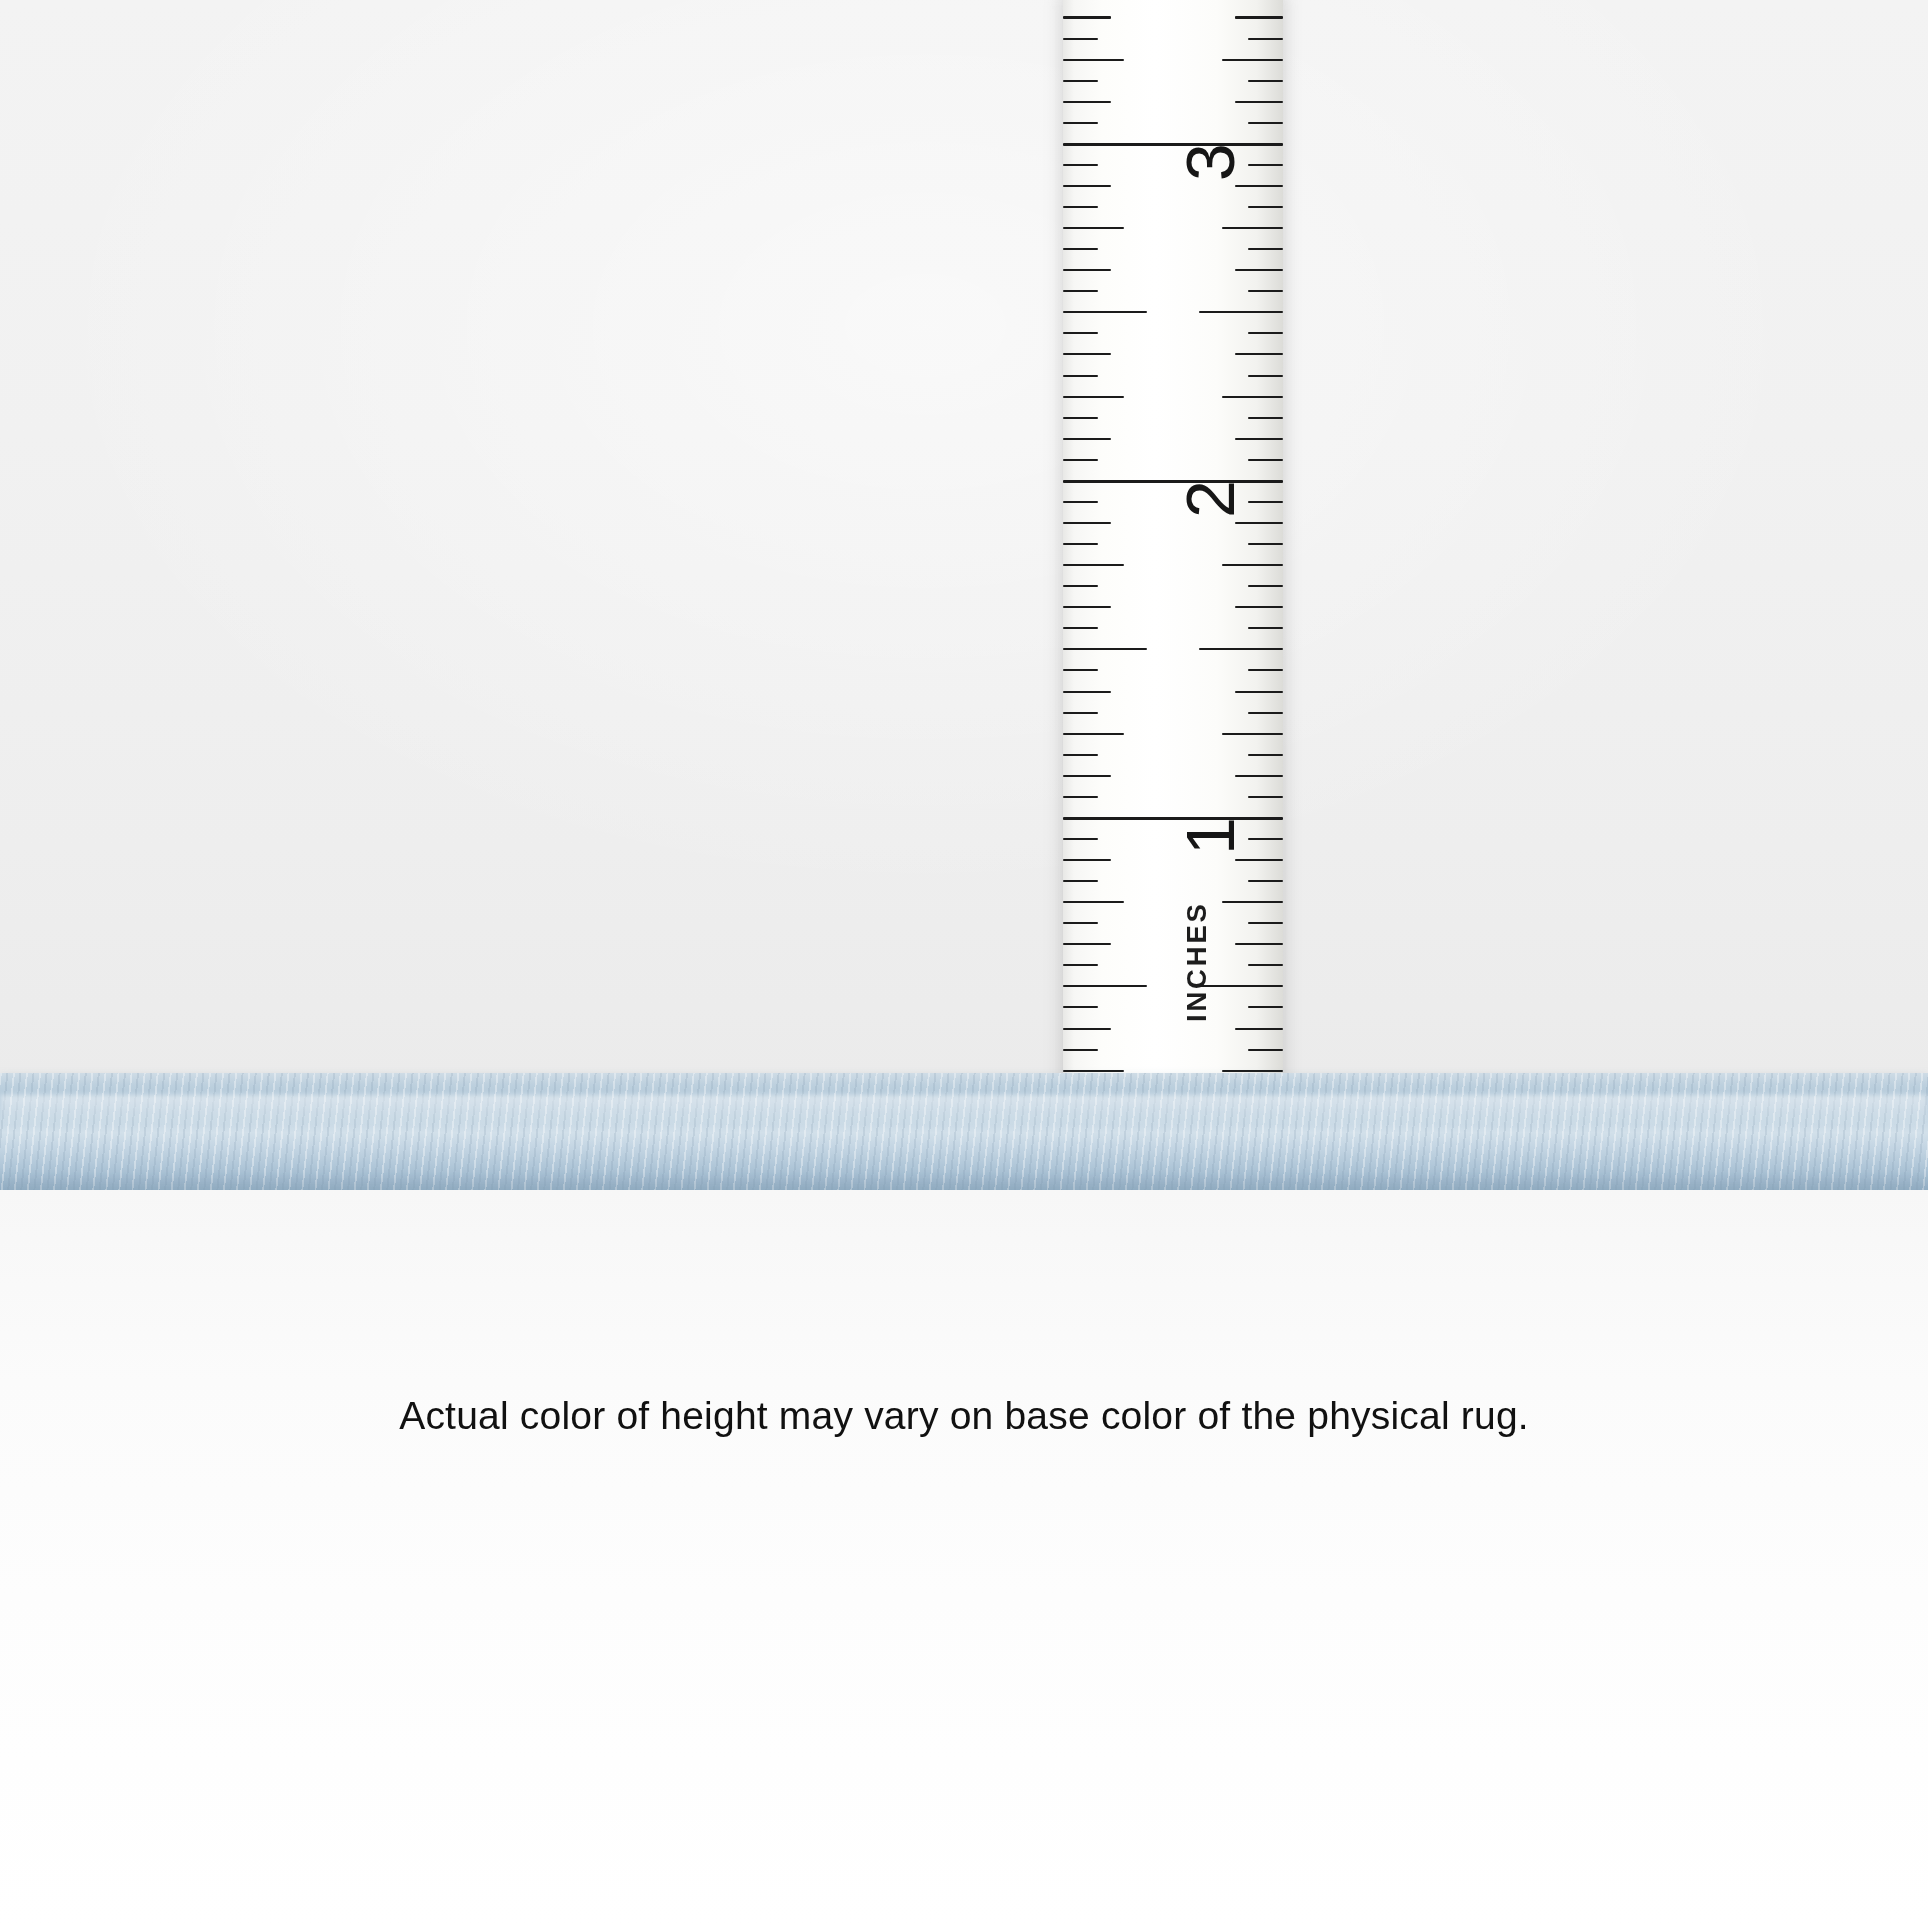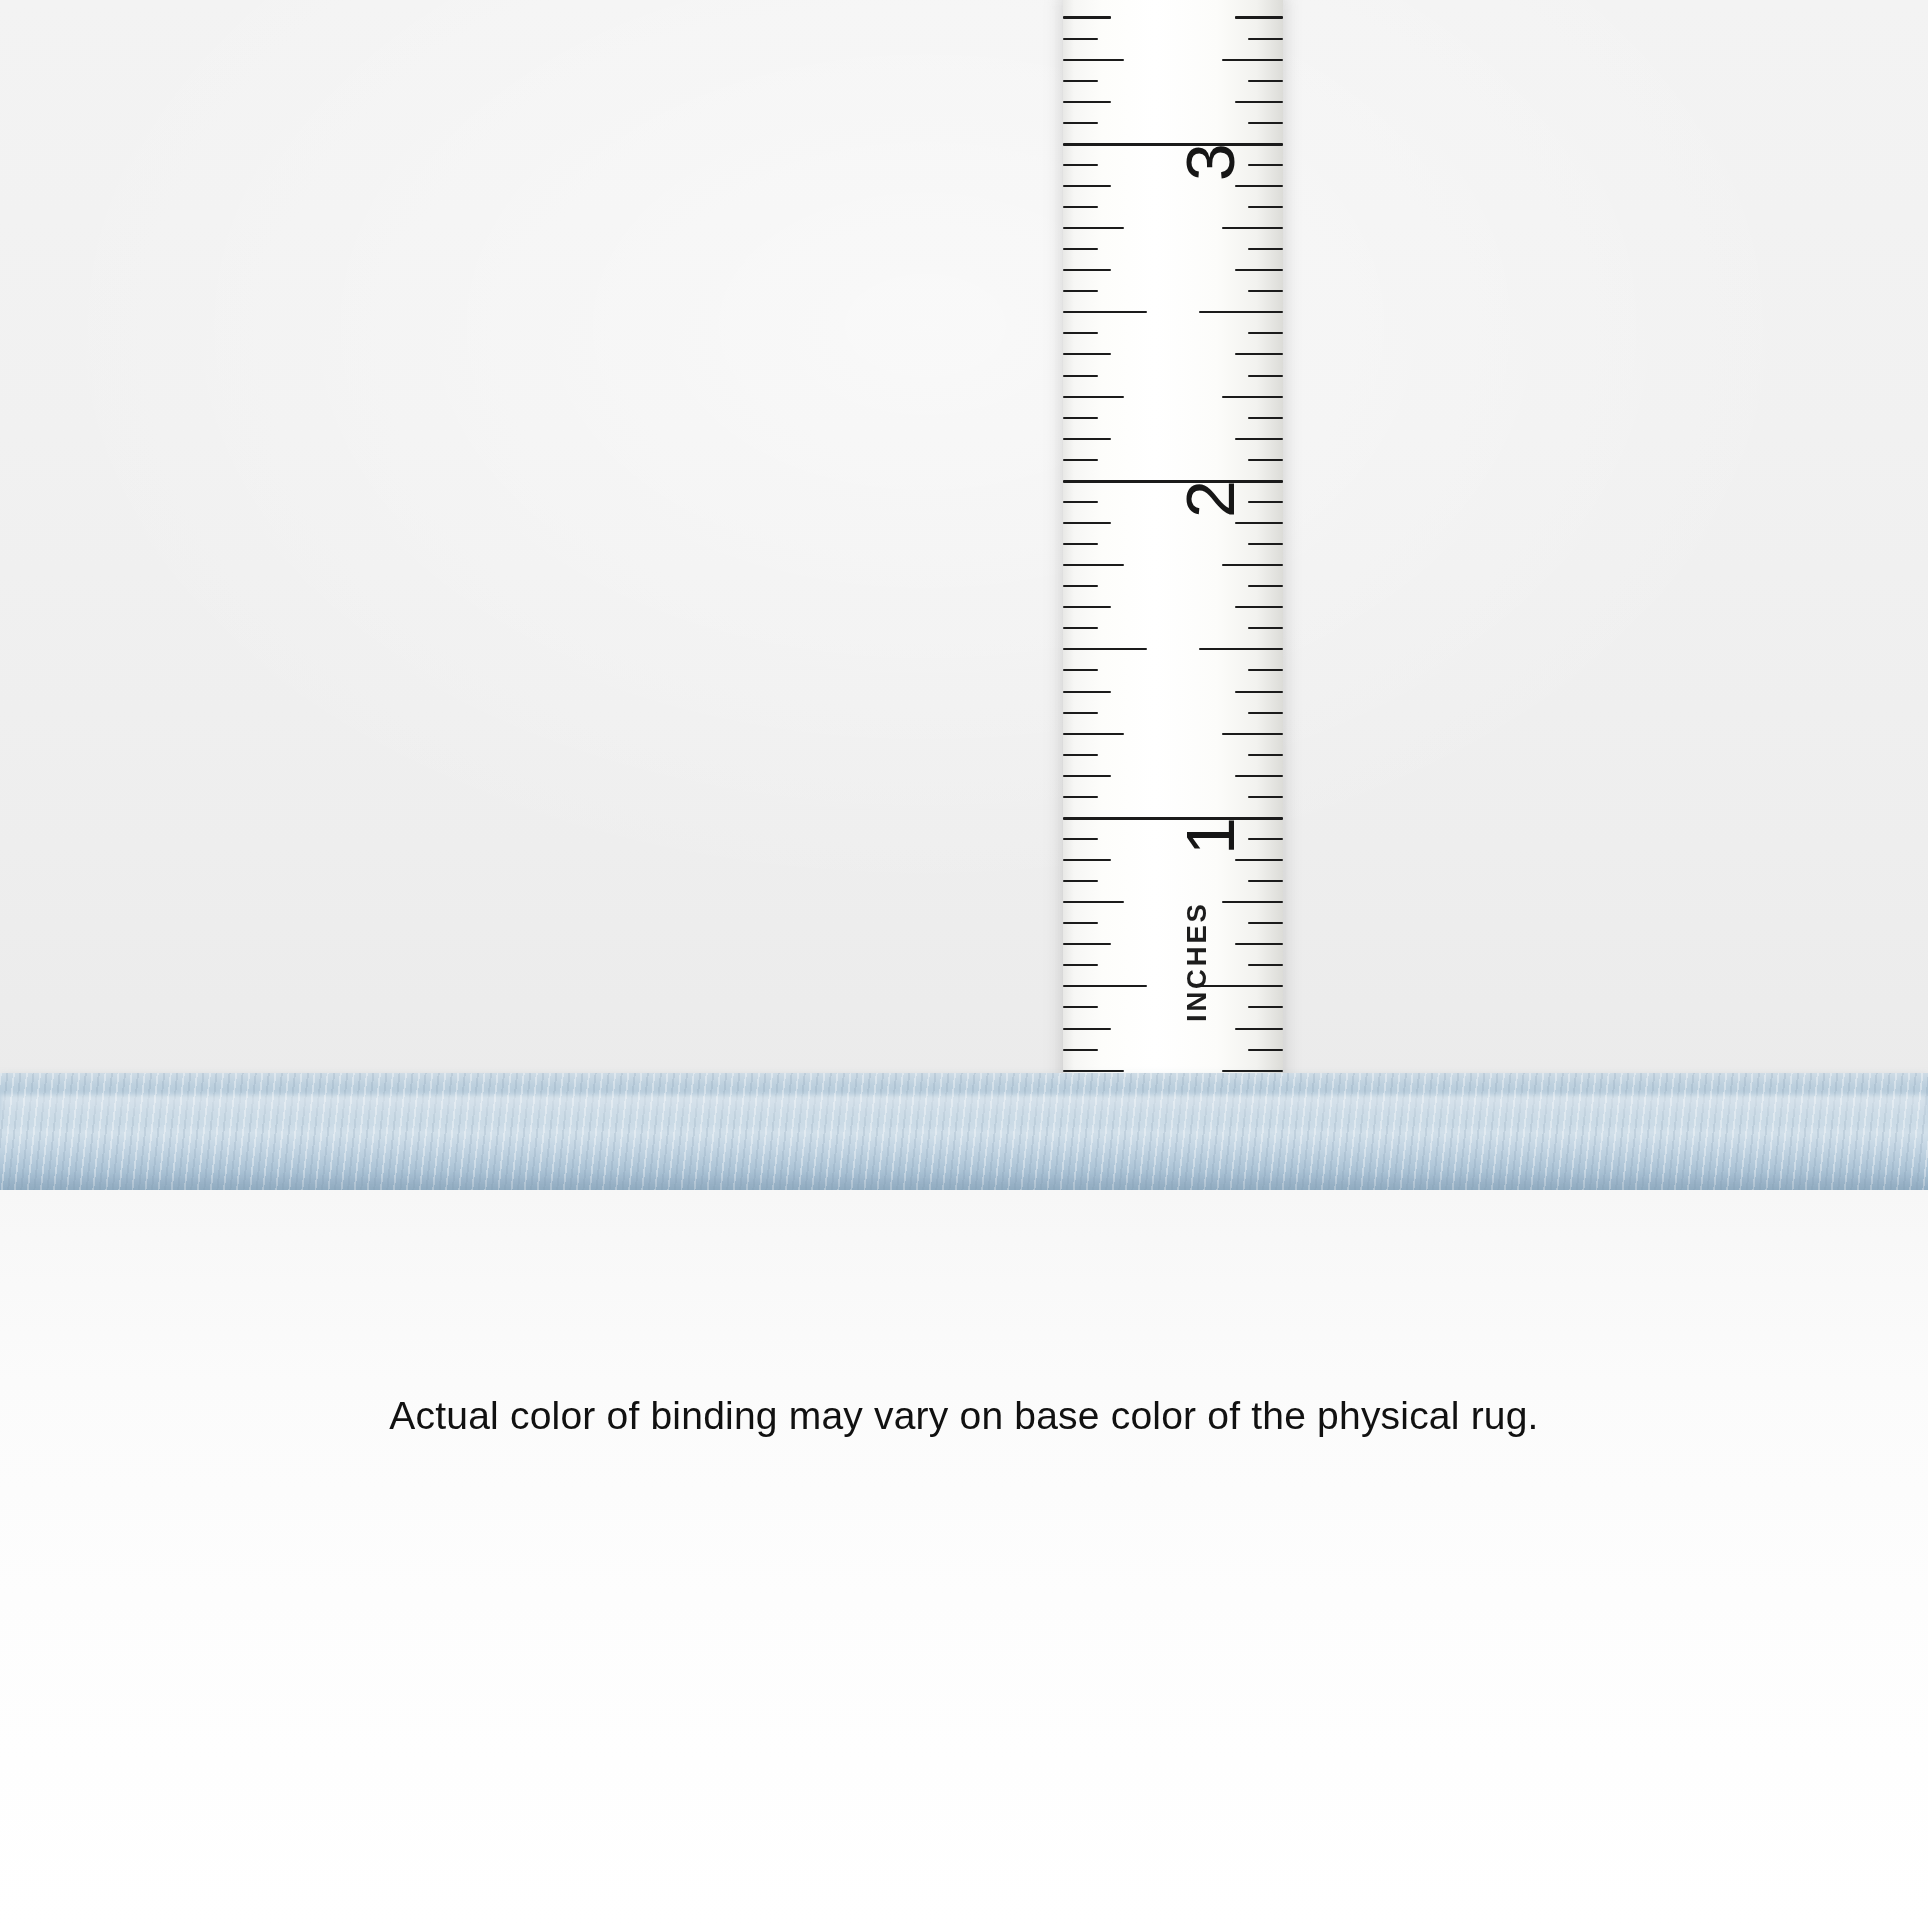--- a/index.html
+++ b/index.html
@@ -332,17 +332,17 @@
 
   <div class="rug-binding">
     <div class="threads"></div>
     <div class="sheen"></div>
     <div class="shadow-edge"></div>
   </div>
 
   <div class="backdrop-lower"></div>
 
   <div class="caption">
-    <span class="line">Actual color of binding may vary on base color of the physical rug.</span>
+    <span class="line">Actual color of height may vary on base color of the physical rug.</span>
   </div>
 
 </div>
 
 
 </body></html>

